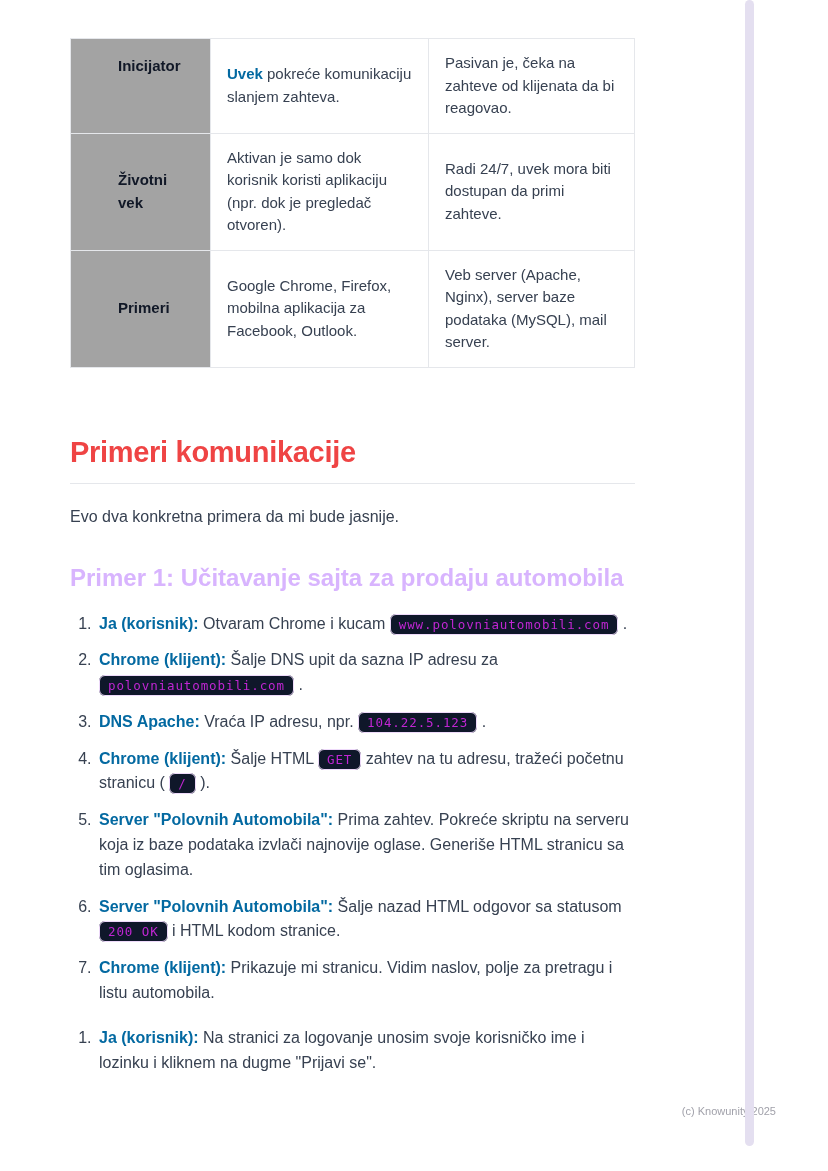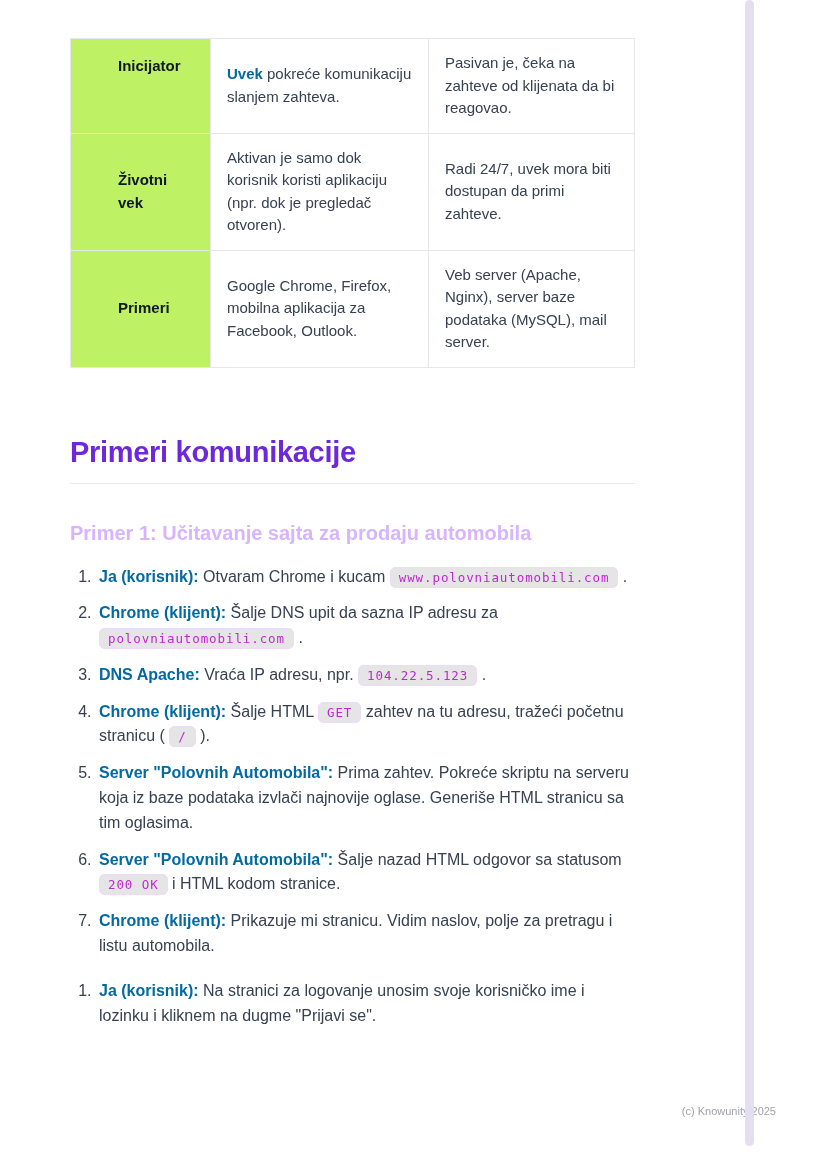--- a/index.html
+++ b/index.html
@@ -28,64 +28,64 @@
   table.cmp th, table.cmp td {
     border: 1px solid #e5e7eb;
     padding: 13px 16px;
     text-align: left;
     vertical-align: middle;
   }
   table.cmp th {
     width: 140px;
     font-weight: 700;
     color: #111827;
-    background: #bef264;
+    background: #a3a3a3;
     padding-left: 47px;
   }
   table.cmp td.c2 { width: 218px; }
   .va-top { vertical-align: top !important; padding-top: 16px !important; }
   
   h2.main {
     margin-top: 68px;
     font-size: 29px;
     font-weight: 700;
     letter-spacing: -0.3px;
-    color: #6d28d9;
+    color: #ef4444;
     padding-bottom: 14px;
     border-bottom: 1px solid #e5e7eb;
   }
   p.intro {
     margin-top: 24px;
     font-size: 16px;
     color: #374151;
   }
   h3.sub {
     margin-top: 38px;
-    font-size: 20px;
+    font-size: 24px;
     font-weight: 700;
     color: #d8b4fe;
   }
   ol.steps {
     margin-top: 20px;
     padding-left: 26px;
     font-size: 16px;
     line-height: 1.55;
     color: #374151;
   }
   ol.steps li {
     margin-bottom: 12px;
     padding-left: 3px;
   }
   .lead { font-weight: 700; color: #0369a1; }
   .chip {
     font-family: "DejaVu Sans Mono", "Liberation Mono", monospace;
     font-size: 12.5px;
     letter-spacing: 0.9px;
     color: #c026d3;
-    background: #e5e5e5;
+    background: #0f172a;
     border: 1px solid #eedafa;
     border-radius: 6px;
     padding: 2px 8px;
     white-space: nowrap;
     vertical-align: baseline;
   }
   
   .footer {
     position: absolute;
     right: 52px;
@@ -123,20 +123,21 @@
       <tr>
         <th>Primeri</th>
         <td class="c2">Google Chrome, Firefox, mobilna aplikacija za Facebook, Outlook.</td>
         <td>Veb server (Apache, Nginx), server baze podataka (MySQL), mail server.</td>
       </tr>
     </tbody>
   </table>
 
   <h2 class="main">Primeri komunikacije</h2>
 
+  <p class="intro">Evo dva konkretna primera da mi bude jasnije.</p>
 
   <h3 class="sub">Primer 1: Učitavanje sajta za prodaju automobila</h3>
 
   <ol class="steps">
     <li><span class="lead">Ja (korisnik):</span><span> Otvaram Chrome i kucam </span><code class="chip">www.polovniautomobili.com</code><span> .</span></li>
     <li><span class="lead">Chrome (klijent):</span><span> Šalje DNS upit da sazna IP adresu za </span><code class="chip">polovniautomobili.com</code><span> .</span></li>
     <li><span class="lead">DNS Apache:</span><span> Vraća IP adresu, npr. </span><code class="chip">104.22.5.123</code><span> .</span></li>
     <li><span class="lead">Chrome (klijent):</span><span> Šalje HTML </span><code class="chip">GET</code><span> zahtev na tu adresu, tražeći početnu stranicu ( </span><code class="chip">/</code><span> ).</span></li>
     <li><span class="lead">Server "Polovnih Automobila":</span><span> Prima zahtev. Pokreće skriptu na serveru koja iz baze podataka izvlači najnovije oglase. Generiše HTML stranicu sa tim oglasima.</span></li>
     <li><span class="lead">Server "Polovnih Automobila":</span><span> Šalje nazad HTML odgovor sa statusom </span><code class="chip">200 OK</code><span> i HTML kodom stranice.</span></li>

